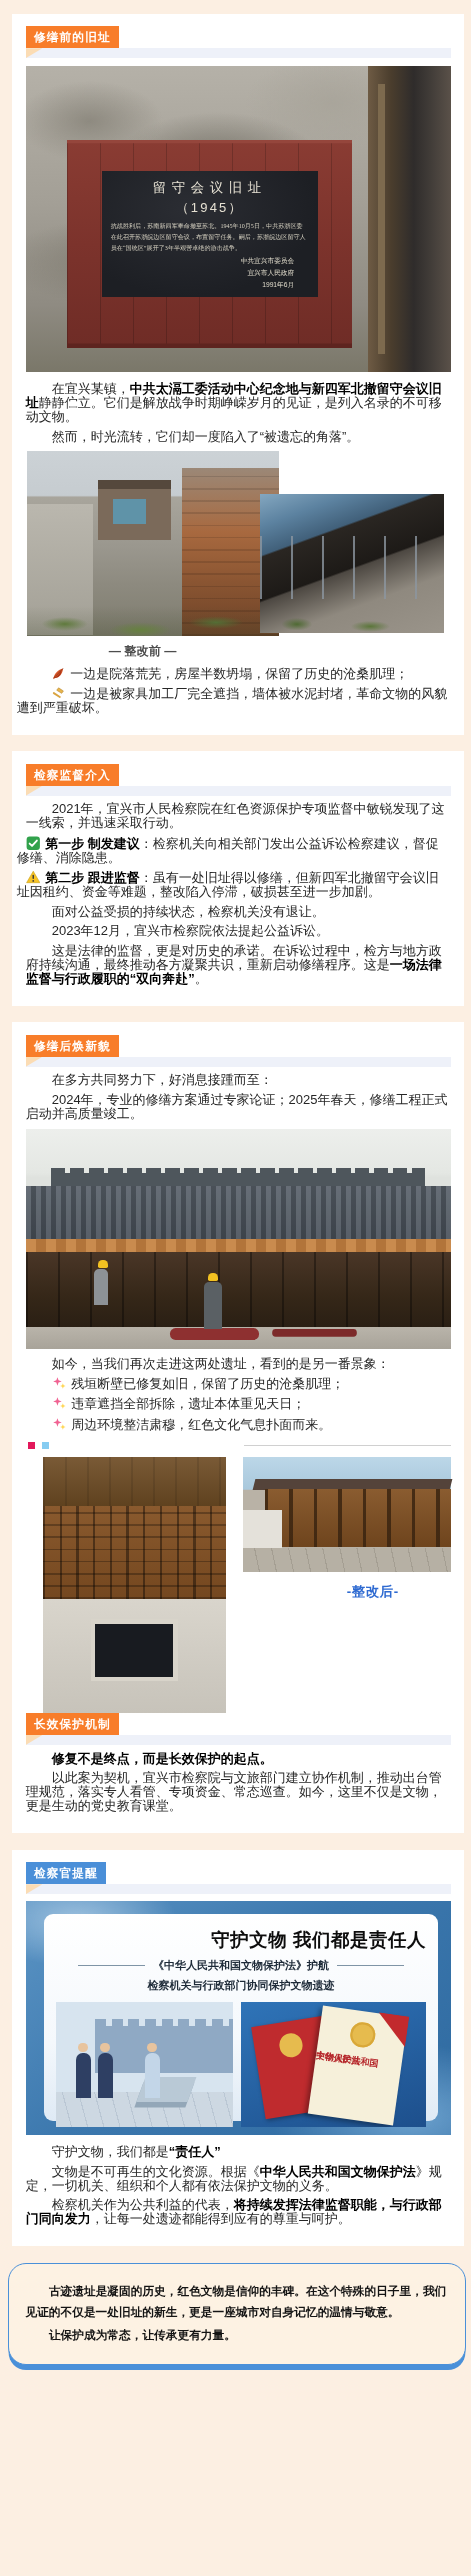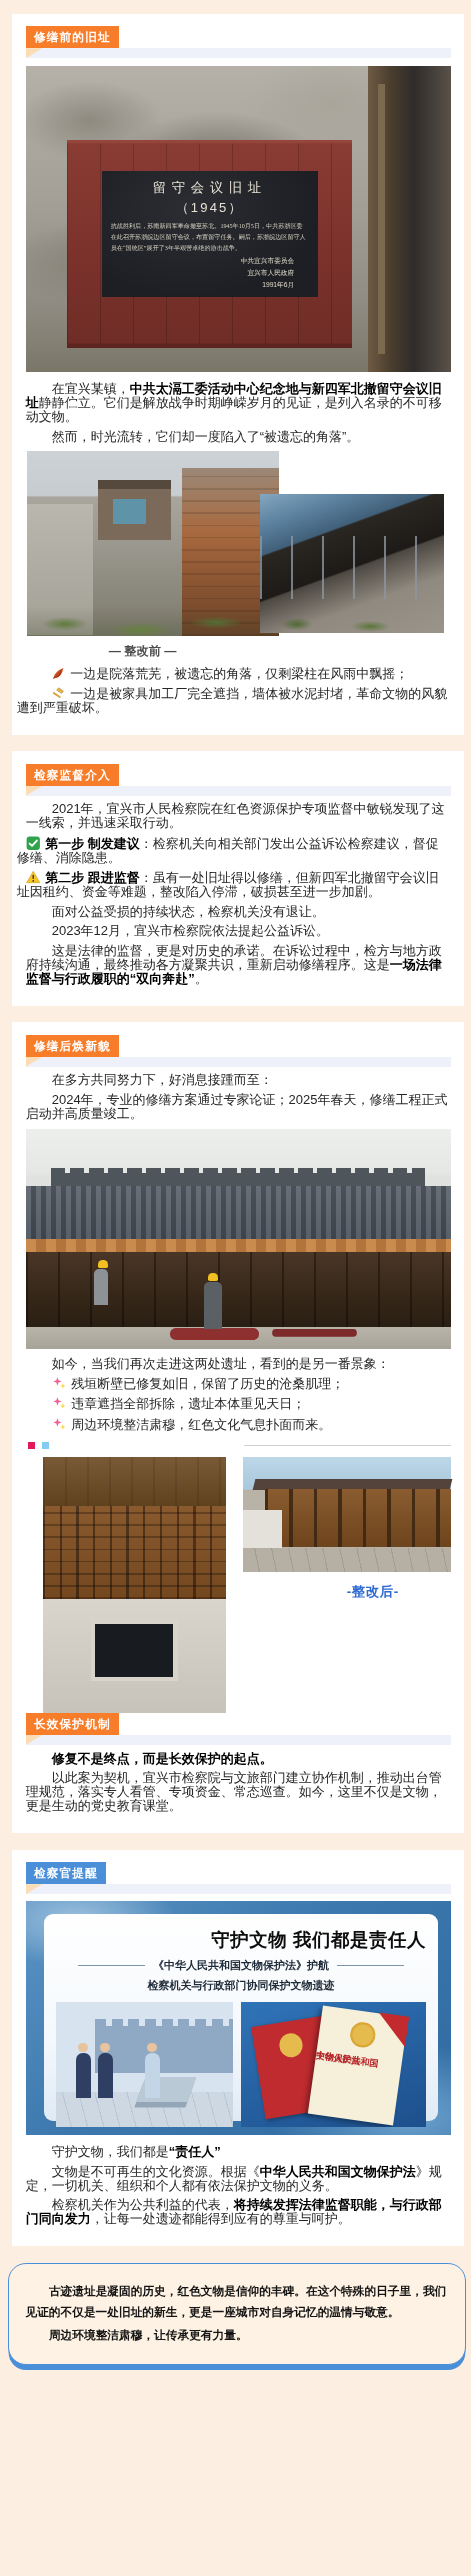--- a/index.html
+++ b/index.html
@@ -217,21 +217,21 @@
         <div class="ruin-r">
           <div class="rr-posts"></div>
           <div class="rr-weed"></div>
         </div>
       </div>
       <div class="cap-gray">— 整改前 —</div>
       <p class="para bullet-b"><span class="icon"><svg viewBox="0 0 24 24">
             <path d="M4 20c2-8 8-14 16-16-1 9-6 15-13 16l-3 2z" fill="#d8572a"></path>
             <path d="M4 20c6-2 11-7 13-13 1 6-3 11-10 13z" fill="#a83517"></path>
             <path d="M4 20C9 16 14 10 20 4" stroke="#7c2810" stroke-width="1.1" fill="none"></path>
-          </svg></span><span>一边是院落荒芜，被遗忘的角落，仅剩梁柱在风雨中飘摇；</span></p>
+          </svg></span><span>一边是院落荒芜，房屋半数坍塌，保留了历史的沧桑肌理；</span></p>
       <p class="para bullet-b"><span class="icon"><svg viewBox="0 0 24 24">
             <rect x="2" y="13" width="15" height="3.2" rx="1.6" transform="rotate(33 9 15)" fill="#d9a441"></rect>
             <path d="M12.5 3l8 5.2-2.8 4L9.5 7z" fill="#e8b54a" stroke="#b5852f" stroke-width="1"></path>
           </svg></span><span>一边是被家具加工厂完全遮挡，墙体被水泥封堵，革命文物的风貌遭到严重破坏。</span></p>
     </section>
     <section class="card">
       <div class="heading"><div class="badge">检察监督介入</div><i class="fold"></i><div class="hbar"></div></div>
       <p class="para"><span>2021年，宜兴市人民检察院在红色资源保护专项监督中敏锐发现了这一线索，并迅速采取行动。</span></p>
       <p class="para bullet-a"><span class="icon"><svg viewBox="0 0 24 24">
             <rect x="1" y="1" width="22" height="22" rx="5" fill="#31a24c"></rect>
@@ -331,15 +331,15 @@
         </div>
       </div>
       <p class="para"><span>守护文物，我们都是</span><span class="b">“责任人”</span></p>
       <p class="para"><span>文物是不可再生的文化资源。根据《</span><span class="b">中华人民共和国文物保护法</span><span>》规定，一切机关、组织和个人都有依法保护文物的义务。</span></p>
       <p class="para"><span>检察机关作为公共利益的代表，</span><span class="b">将持续发挥法律监督职能，与行政部门同向发力</span><span>，让每一处遗迹都能得到应有的尊重与呵护。</span></p>
     </section>
   </main>
 
 <aside class="callout" id="callout">
     <p>古迹遗址是凝固的历史，红色文物是信仰的丰碑。在这个特殊的日子里，我们见证的不仅是一处旧址的新生，更是一座城市对自身记忆的温情与敬意。</p>
-    <p>周边环境整洁肃穆，让传承更有力量。</p>
+    <p>让保护成为常态，让传承更有力量。</p>
   </aside>
 
 
 </body></html>

